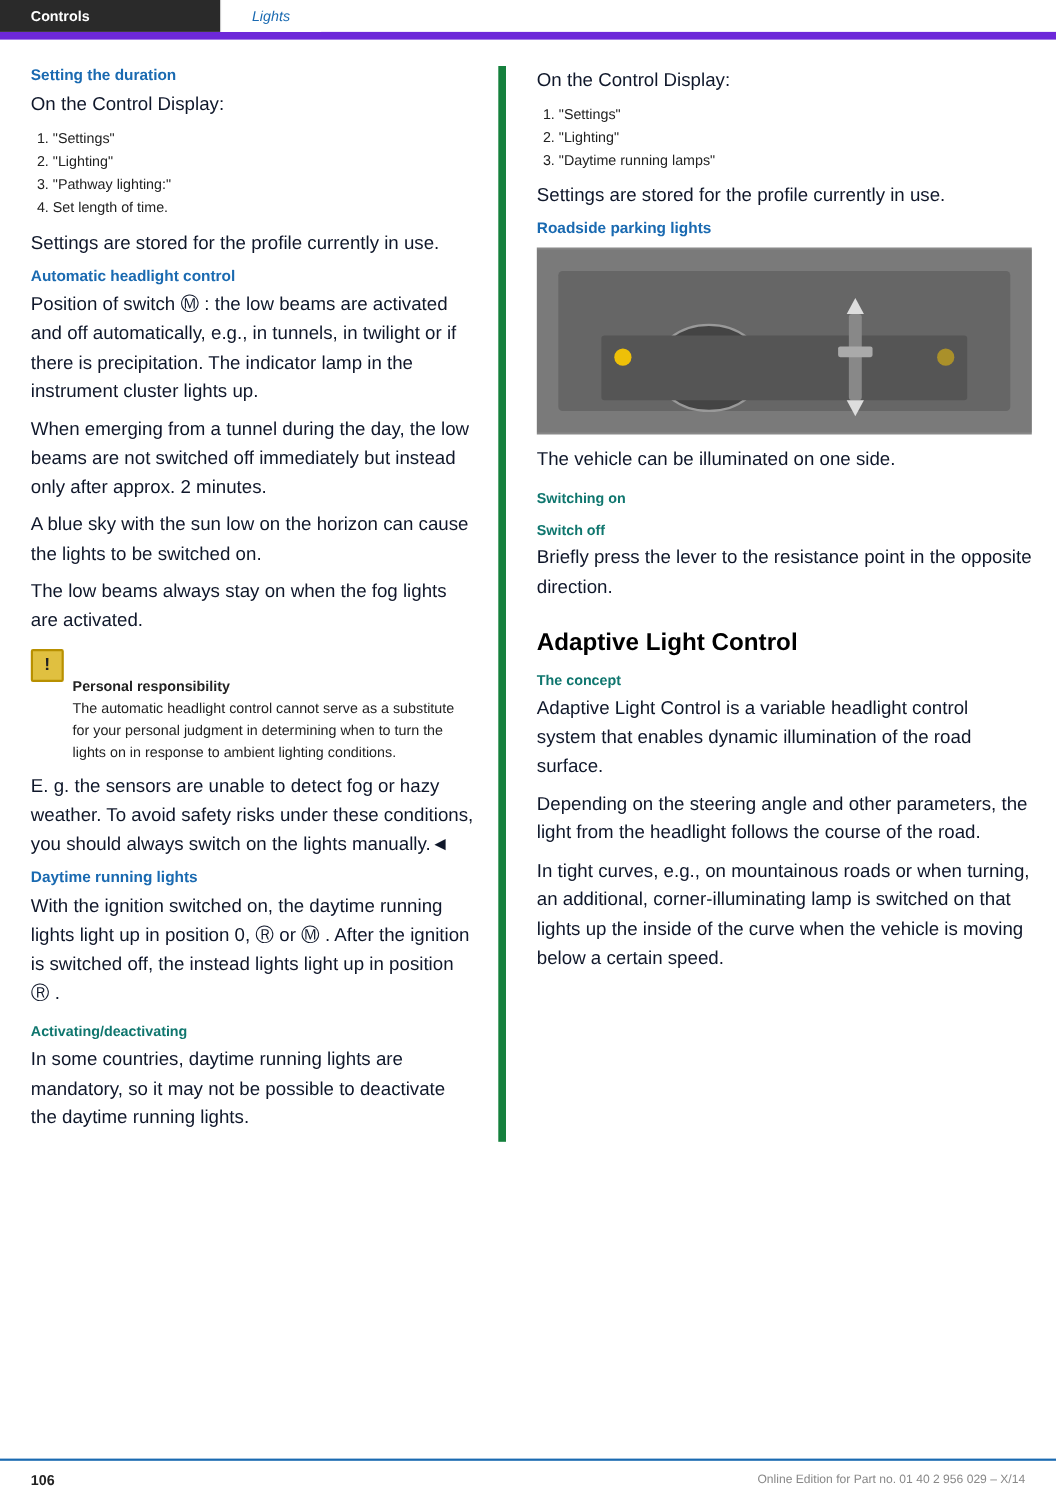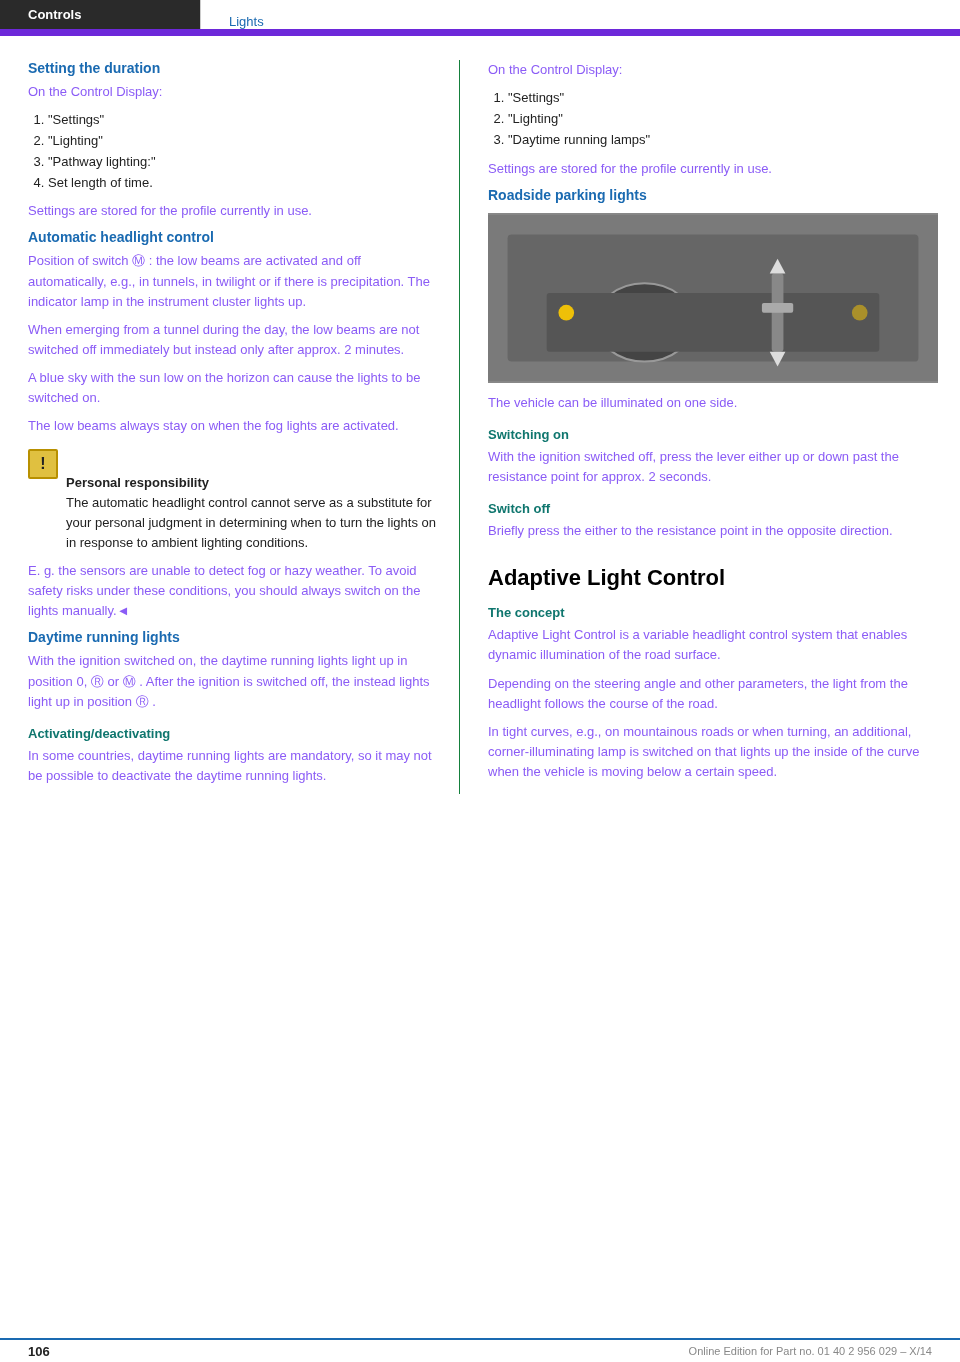--- a/index.html
+++ b/index.html
@@ -27,35 +27,36 @@
       align-items: center;
       padding: 0 28px;
       font-size: 13px;
       font-weight: bold;
       min-width: 200px;
     }
     .header-lights {
       background: #fff;
       color: #1a6ab1;
       display: flex;
-      align-items: flex-end;
+      align-items: center;
       padding: 0 28px;
       font-size: 13px;
       border-left: 1px solid #ccc;
+      font-style: italic;
     }
 
     
     .main-content {
       display: flex;
       padding: 24px 0 0 0;
     }
     .left-col {
       width: 460px;
       padding: 0 22px 0 28px;
-      border-right: 1px solid #15803d;
+      border-right: 7px solid #15803d;
     }
     .right-col {
       width: 500px;
       padding: 0 22px 0 28px;
     }
 
     
     .section-title {
       color: #1a6ab1;
       font-size: 14px;
@@ -68,24 +69,24 @@
     }
     .section-title-large {
       color: #000000;
       font-size: 22px;
       font-weight: bold;
       margin-bottom: 10px;
       margin-top: 24px;
     }
 
     p {
-      font-size: 13px;
+      font-size: 17px;
       line-height: 1.55;
       margin-bottom: 8px;
-      color: #8b5cf6;
+      color: #0f172a;
     }
 
     ol {
       padding-left: 20px;
       margin-bottom: 8px;
     }
     ol li {
       font-size: 13px;
       line-height: 1.6;
       color: #222;
@@ -141,21 +142,21 @@
       width: 100%;
       height: 100%;
     }
 
     
     .footer {
       position: absolute;
       bottom: 0;
       left: 0;
       right: 0;
-      height: 24px;
+      height: 36px;
       border-top: 2px solid #1a6ab1;
       display: flex;
       align-items: center;
       justify-content: space-between;
       padding: 0 28px;
       background: #fff;
     }
     .footer-page {
       font-size: 13px;
       font-weight: bold;
@@ -265,24 +266,23 @@
 
           <circle cx="80" cy="100" r="8" fill="#ffcc00" opacity="0.9"></circle>
 
           <circle cx="380" cy="100" r="8" fill="#ffcc00" opacity="0.5"></circle>
         </svg>
       </div>
 
       <p>The vehicle can be illuminated on one side.</p>
 
       <div class="subsection-title">Switching on</div>
-      <p>With the ignition switched off, press the lever either up or down past the resistance point for approx. 2 seconds.</p>
 
       <div class="subsection-title">Switch off</div>
-      <p>Briefly press the either to the resistance point in the opposite direction.</p>
+      <p>Briefly press the lever to the resistance point in the opposite direction.</p>
     </div>
 
     <div>
       <div class="section-title-large">Adaptive Light Control</div>
       <div class="subsection-title">The concept</div>
       <p>Adaptive Light Control is a variable headlight control system that enables dynamic illumination of the road surface.</p>
       <p>Depending on the steering angle and other parameters, the light from the headlight follows the course of the road.</p>
       <p>In tight curves, e.g., on mountainous roads or when turning, an additional, corner-illuminating lamp is switched on that lights up the inside of the curve when the vehicle is moving below a certain speed.</p>
     </div>
 

